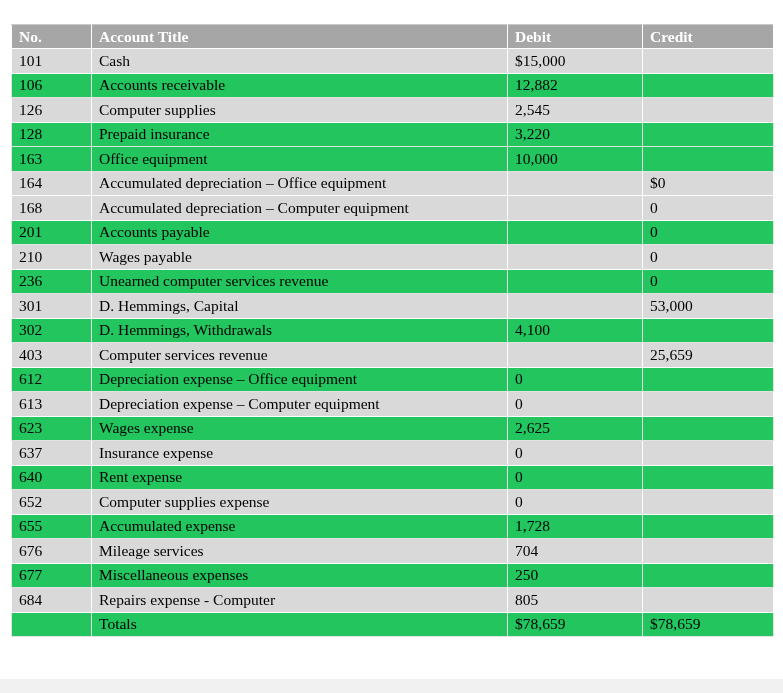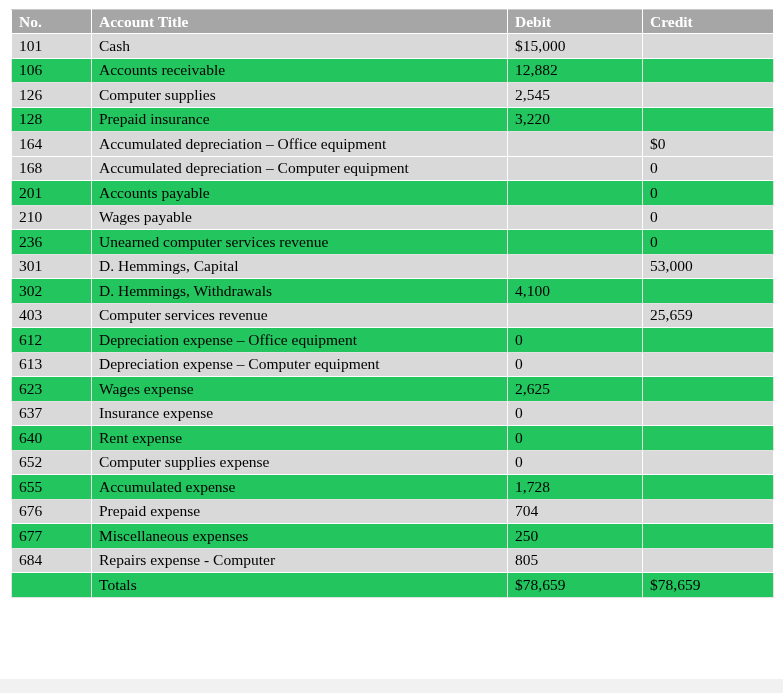--- a/index.html
+++ b/index.html
@@ -14,21 +14,21 @@
   }
   .page {
     position: relative;
     width: 783px;
     height: 693px;
     background: #ffffff;
   }
   .table-wrap {
     position: absolute;
     left: 11px;
-    top: 9px;
+    top: 24px;
     width: 762px;
   }
   table.tb {
     width: 100%;
     border-collapse: collapse;
     table-layout: fixed;
     font-size: 15.5px;
   }
   table.tb th {
     background: #a6a6a6;
@@ -105,20 +105,26 @@
             <td>Computer supplies</td>
             <td>2,545</td>
             <td></td>
           </tr>
           <tr class="plain">
             <td class="no-cell">128</td>
             <td>Prepaid insurance</td>
             <td>3,220</td>
             <td></td>
           </tr>
+          <tr class="plain">
+            <td class="no-cell">163</td>
+            <td>Office equipment</td>
+            <td>10,000</td>
+            <td></td>
+          </tr>
           <tr class="stripe">
             <td class="no-cell">164</td>
             <td>Accumulated depreciation – Office equipment</td>
             <td></td>
             <td>$0</td>
           </tr>
           <tr class="stripe">
             <td class="no-cell">168</td>
             <td>Accumulated depreciation – Computer equipment</td>
             <td></td>
@@ -197,21 +203,21 @@
             <td></td>
           </tr>
           <tr class="plain">
             <td class="no-cell">655</td>
             <td>Accumulated expense</td>
             <td>1,728</td>
             <td></td>
           </tr>
           <tr class="stripe">
             <td class="no-cell">676</td>
-            <td>Prepaid expense</td>
+            <td>Mileage services</td>
             <td>704</td>
             <td></td>
           </tr>
           <tr class="plain">
             <td class="no-cell">677</td>
             <td>Miscellaneous expenses</td>
             <td>250</td>
             <td></td>
           </tr>
           <tr class="stripe">

